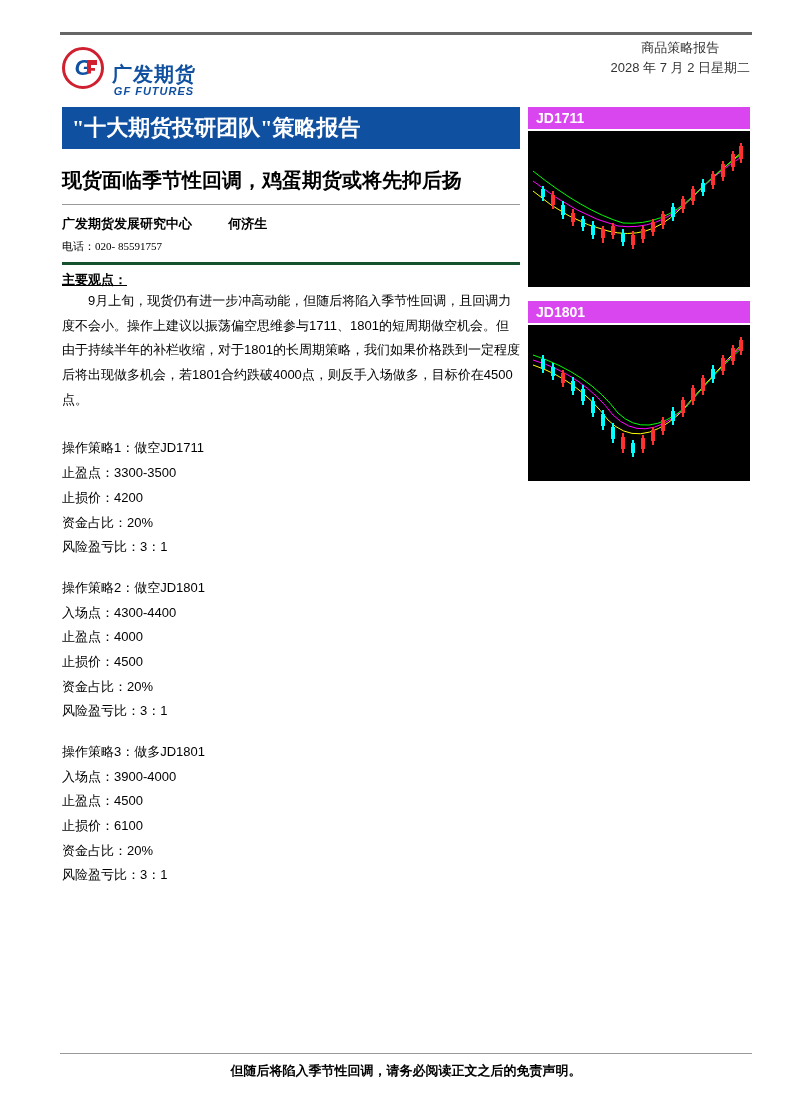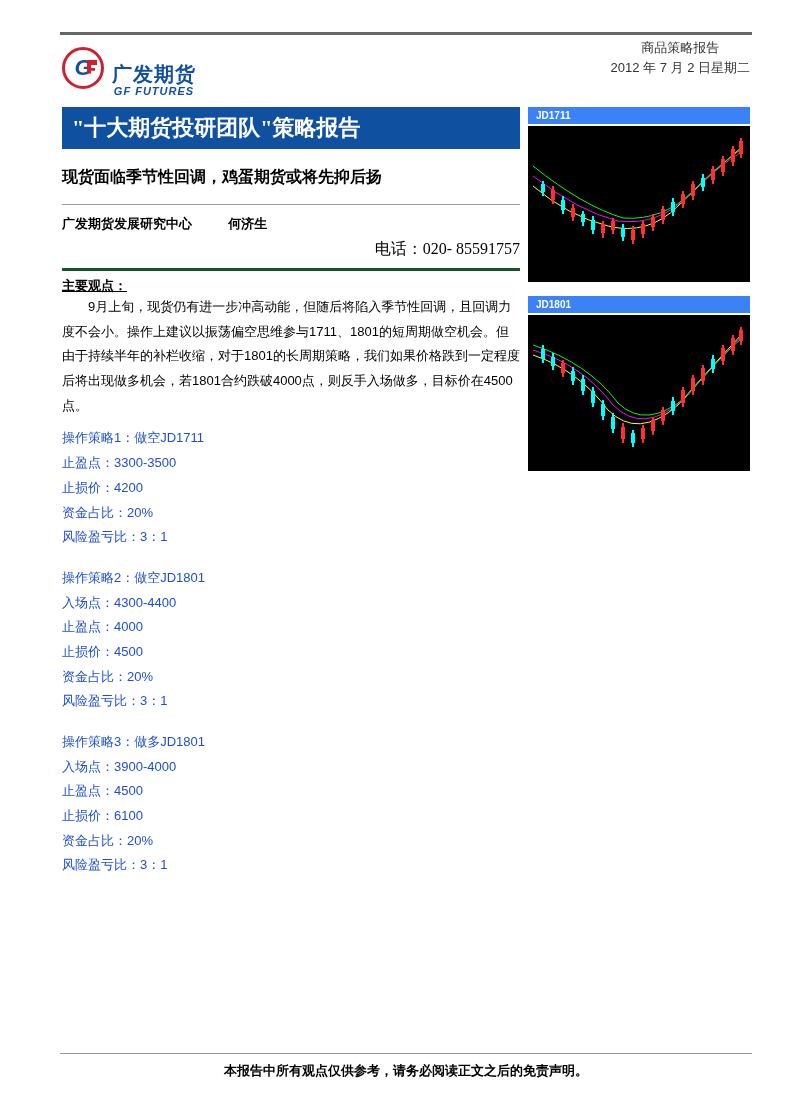--- a/index.html
+++ b/index.html
@@ -92,71 +92,70 @@
     .title-banner {
       background: #1050a0;
       color: white;
       font-size: 22px;
       font-weight: bold;
       font-family: "KaiTi", "STKaiti", serif;
       padding: 6px 10px;
       margin-bottom: 14px;
     }
     .subtitle {
-      font-size: 16px;
+      font-size: 20px;
       font-weight: bold;
       font-family: "FangSong", "STFangsong", serif;
       color: #000;
-      padding: 4px 0 16px 0;
+      padding: 4px 0 10px 0;
       border-bottom: 1px solid #999;
       margin-bottom: 6px;
     }
     .author-line {
       font-size: 13px;
       font-weight: bold;
       color: #000;
       padding: 4px 0;
     }
     .contact-line {
-      font-size: 16px;
+      font-size: 11px;
       color: #000;
       padding: 2px 0;
       font-family: "FangSong", "STFangsong", serif;
-      text-align: right;
     }
     .contact-block {
       border-bottom: 3px solid #14532d;
       padding-bottom: 6px;
       margin-bottom: 6px;
     }
     .section-label {
       font-size: 13px;
       font-weight: bold;
       text-decoration: underline;
     }
     .body-text {
       font-size: 13px;
       line-height: 1.9;
       color: #000;
       text-indent: 2em;
-      margin-bottom: 8px;
+      margin-bottom: 24px;
     }
     .strategy-block {
       font-size: 13px;
       line-height: 1.9;
-      color: #1d4ed8;
+      color: #000000;
       margin-bottom: 16px;
     }
     .right-col {
       width: 222px;
     }
     .chart-label {
-      background: #3b82f6;
+      background: #d946ef;
       color: white;
-      font-size: 10px;
+      font-size: 14px;
       font-weight: bold;
       padding: 3px 8px;
       margin-bottom: 2px;
       font-family: Arial, sans-serif;
     }
     .chart-box {
       width: 100%;
       height: 156px;
       background: #000;
       position: relative;
@@ -194,21 +193,21 @@
       <span class="logo-g">G</span>
       <span class="logo-f-accent"></span>
     </div>
     <div class="logo-text">
       <span class="logo-cn">广发期货</span>
       <span class="logo-en">GF FUTURES</span>
     </div>
   </div>
   <div class="header-right">
     <div>商品策略报告</div>
-    <div>2012 年 7 月 2 日星期二</div>
+    <div>2028 年 7 月 2 日星期二</div>
   </div>
 </div>
 
 <div class="content-wrapper">
   <div class="left-col">
     <div class="title-banner">"十大期货投研团队"策略报告</div>
     <div class="subtitle">现货面临季节性回调，鸡蛋期货或将先抑后扬</div>
 
     <div class="contact-block">
       <div class="author-line">
@@ -354,14 +353,14 @@
             <rect x="203" y="23" width="4" height="13" fill="#ff3030"></rect>
           <line x1="213" y1="12" x2="213" y2="30" stroke="#ff3030"></line>
             <rect x="211" y="15" width="4" height="11" fill="#ff3030"></rect>
         </g>
       </svg>
     </div>
   </div>
 </div>
 
 <div class="footer">
-  <div class="footer-text">本报告中所有观点仅供参考，请务必阅读正文之后的免责声明。</div>
+  <div class="footer-text">但随后将陷入季节性回调，请务必阅读正文之后的免责声明。</div>
 </div>
 
 </body></html>

